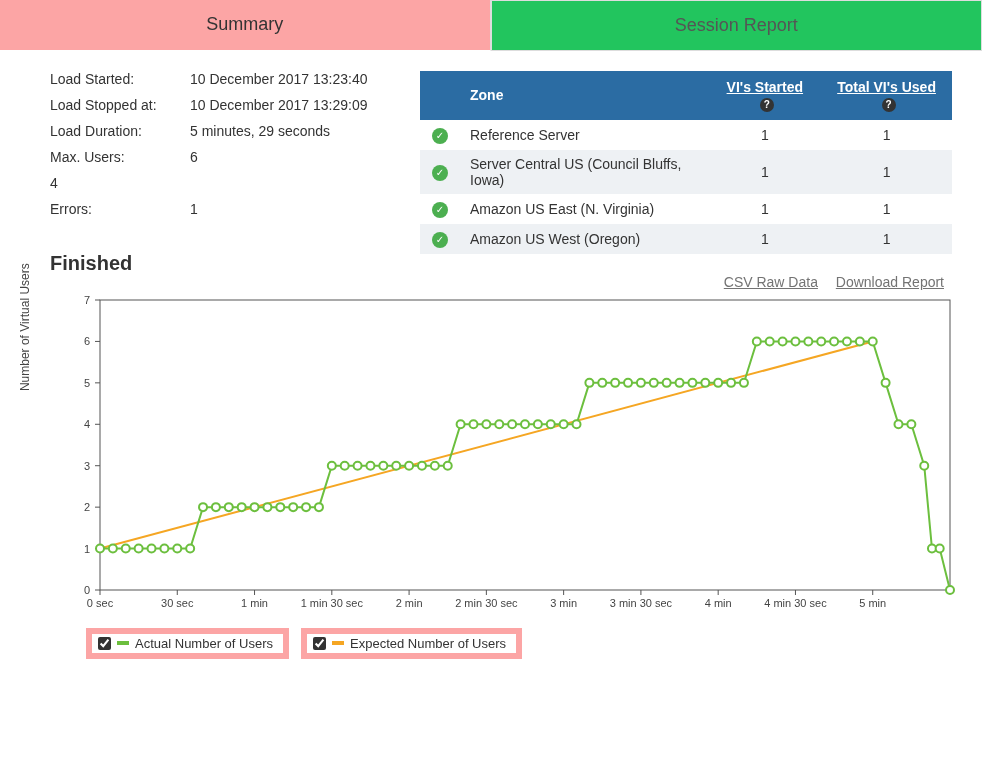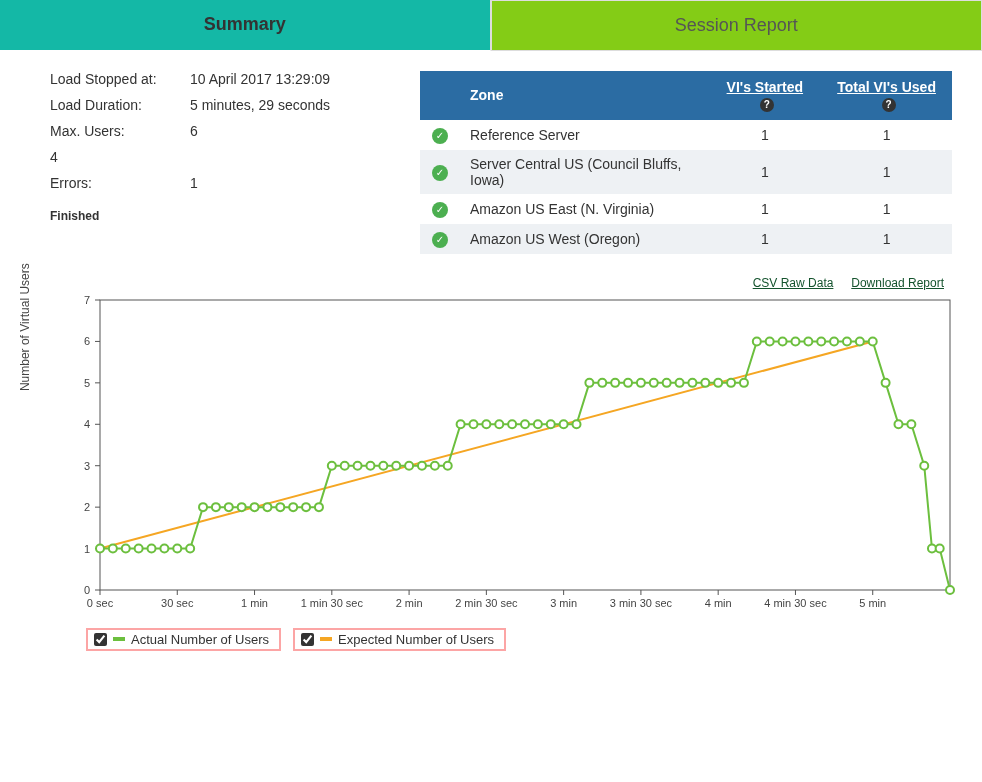--- a/index.html
+++ b/index.html
@@ -14,28 +14,28 @@
   .tabs {
     display: flex;
     border-bottom: 1px solid #ddd;
   }
   .tab {
     flex: 1;
     text-align: center;
     padding: 14px 0;
     font-size: 18px;
     color: #555;
-    background: #84cc16;
+    background: #22c55e;
     border: 1px solid #ddd;
     border-bottom: none;
     cursor: pointer;
   }
   .tab.active {
-    background: #14b8a6;
-    font-weight: 700;
+    background: #fca5a5;
+    font-weight: 400;
     color: #333;
     border-bottom: 1px solid #fff;
     margin-bottom: -1px;
     border-top: none;
     border-left: none;
   }
   .content {
     padding: 20px 30px 10px 50px;
   }
   .top-row {
@@ -57,22 +57,22 @@
   .stat-value {
     flex: 1;
     color: #333;
   }
   .dl-icon {
     color: #2b6ca3;
     margin-right: 4px;
   }
   .finished {
     font-weight: bold;
-    font-size: 12px;
-    margin-top: 18px;
+    font-size: 20px;
+    margin-top: 35px;
   }
   .zone-table {
     flex: 1;
     border-collapse: collapse;
     width: 100%;
   }
   .zone-table thead th {
     background: #2b6ca3;
     color: #fff;
     font-weight: 600;
@@ -103,24 +103,24 @@
     display:inline-flex; width:14px; height:14px; border-radius:50%;
     background:#333; color:#fff; font-size:10px; align-items:center;
     justify-content:center; margin-left:4px;
   }
   .links-row {
     text-align: right;
     margin-top: 20px;
     padding-right: 8px;
   }
   .links-row a {
-    color: #14532d;
+    color: #737373;
     text-decoration: underline;
     margin-left: 14px;
-    font-size: 12px;
+    font-size: 14px;
   }
   .section-title {
     color: #1e74b3;
     font-weight: 600;
     font-size: 15px;
     margin: 30px 0 10px -34px;
   }
   .chart-wrap {
     position: relative;
     margin-left: 10px;
@@ -136,21 +136,21 @@
     white-space: nowrap;
   }
   svg.chart { display:block; }
   .legend {
     display: flex;
     gap: 12px;
     margin-top: 8px;
     margin-left: 36px;
   }
   .legend-item {
-    border: 2px solid #fca5a5;
+    border: 6px solid #fca5a5;
     padding: 2px 10px 2px 6px;
     display: flex;
     align-items: center;
     gap: 6px;
     font-size: 13px;
     background:#fff;
   }
   .legend-item input { margin:0; accent-color:#333; }
   .swatch { width:12px; height:4px; display:inline-block; }
   .swatch.green { background:#6cbf3e; }
@@ -161,22 +161,26 @@
 
 <div class="tabs">
   <div class="tab active">Summary</div>
   <div class="tab">Session Report</div>
 </div>
 
 <div class="content">
   <div class="top-row">
     <div class="stats">
       <div class="stat-row">
+        <div class="stat-label">Load Started:</div>
+        <div class="stat-value">10 December 2017 13:23:40</div>
+      </div>
+      <div class="stat-row">
         <div class="stat-label">Load Stopped at:</div>
-        <div class="stat-value">10 April 2017 13:29:09</div>
+        <div class="stat-value">10 December 2017 13:29:09</div>
       </div>
       <div class="stat-row">
         <div class="stat-label">Load Duration:</div>
         <div class="stat-value">5 minutes, 29 seconds</div>
       </div>
       <div class="stat-row">
         <div class="stat-label">Max. Users:</div>
         <div class="stat-value">6</div>
       </div>
       <div class="stat-row">

